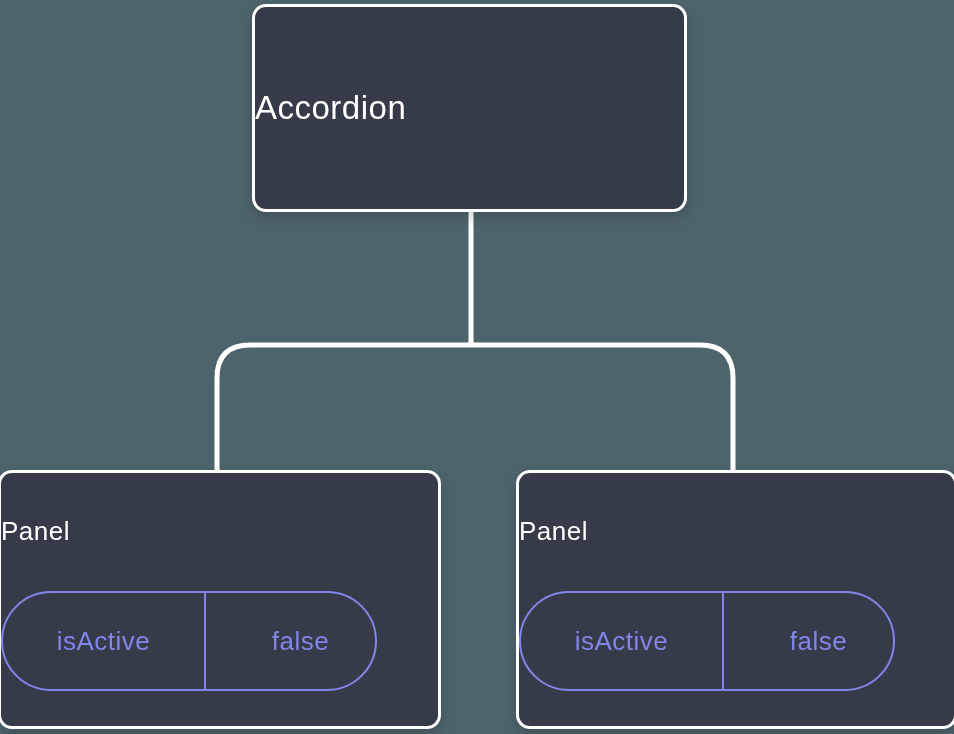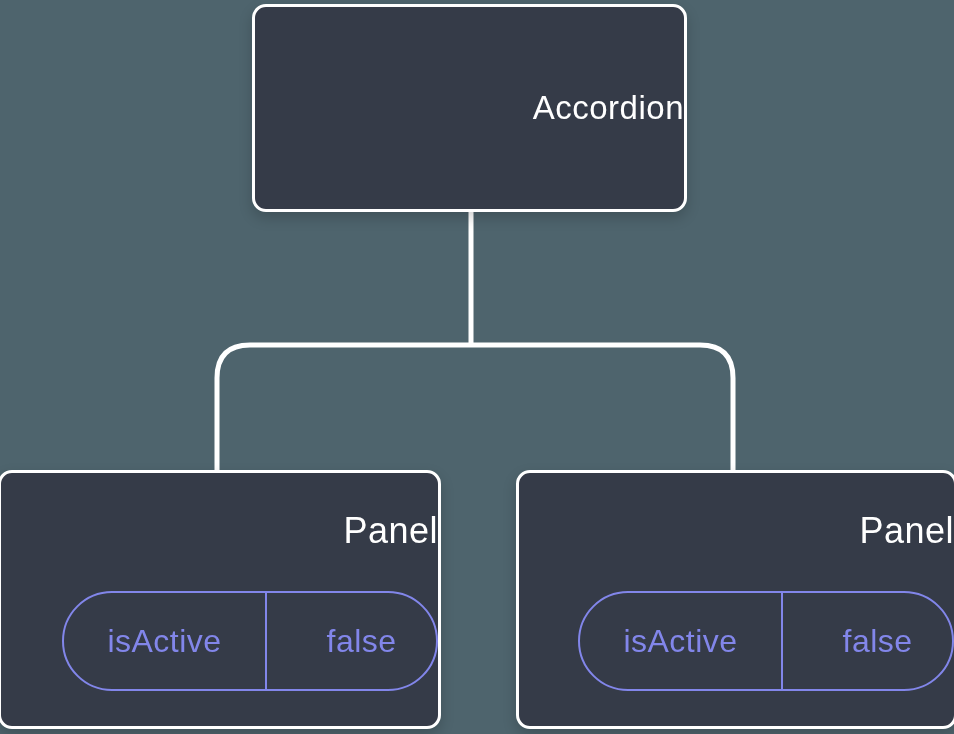--- a/index.html
+++ b/index.html
@@ -31,35 +31,35 @@
   .node {
     position: absolute;
     background: #353b48;
     border: 3px solid #ffffff;
     border-radius: 14px;
     box-sizing: border-box;
     box-shadow: 0 6px 14px rgba(0, 0, 0, 0.18);
     z-index: 1;
     display: flex;
     flex-direction: column;
-    align-items: flex-end;
+    align-items: flex-start;
   }
   .root-node {
     left: 252px;
     top: 4px;
     width: 435px;
     height: 208px;
     justify-content: center;
   }
   .root-node .node-label {
     font-size: 33px;
   }
   .node-label {
     color: #ffffff;
-    font-size: 36px;
+    font-size: 26px;
     font-weight: 500;
     letter-spacing: 0.5px;
     line-height: 40px;
     white-space: nowrap;
   }
   .panel-node {
     top: 470px;
     width: 443px;
     height: 259px;
     padding-top: 38px;
@@ -75,21 +75,21 @@
     border-radius: 50px;
     display: flex;
     align-items: stretch;
     overflow: hidden;
   }
   .state-cell {
     display: flex;
     align-items: center;
     justify-content: center;
     color: #8286ea;
-    font-size: 32px;
+    font-size: 26px;
     letter-spacing: 0.5px;
     white-space: nowrap;
   }
   .state-key   { flex: 1.35; }
   .state-value { flex: 1; border-left: 2.5px solid #8286ea; padding-left: 20px; }
 </style>
 </head>
 <body>
 
 <div class="canvas">

